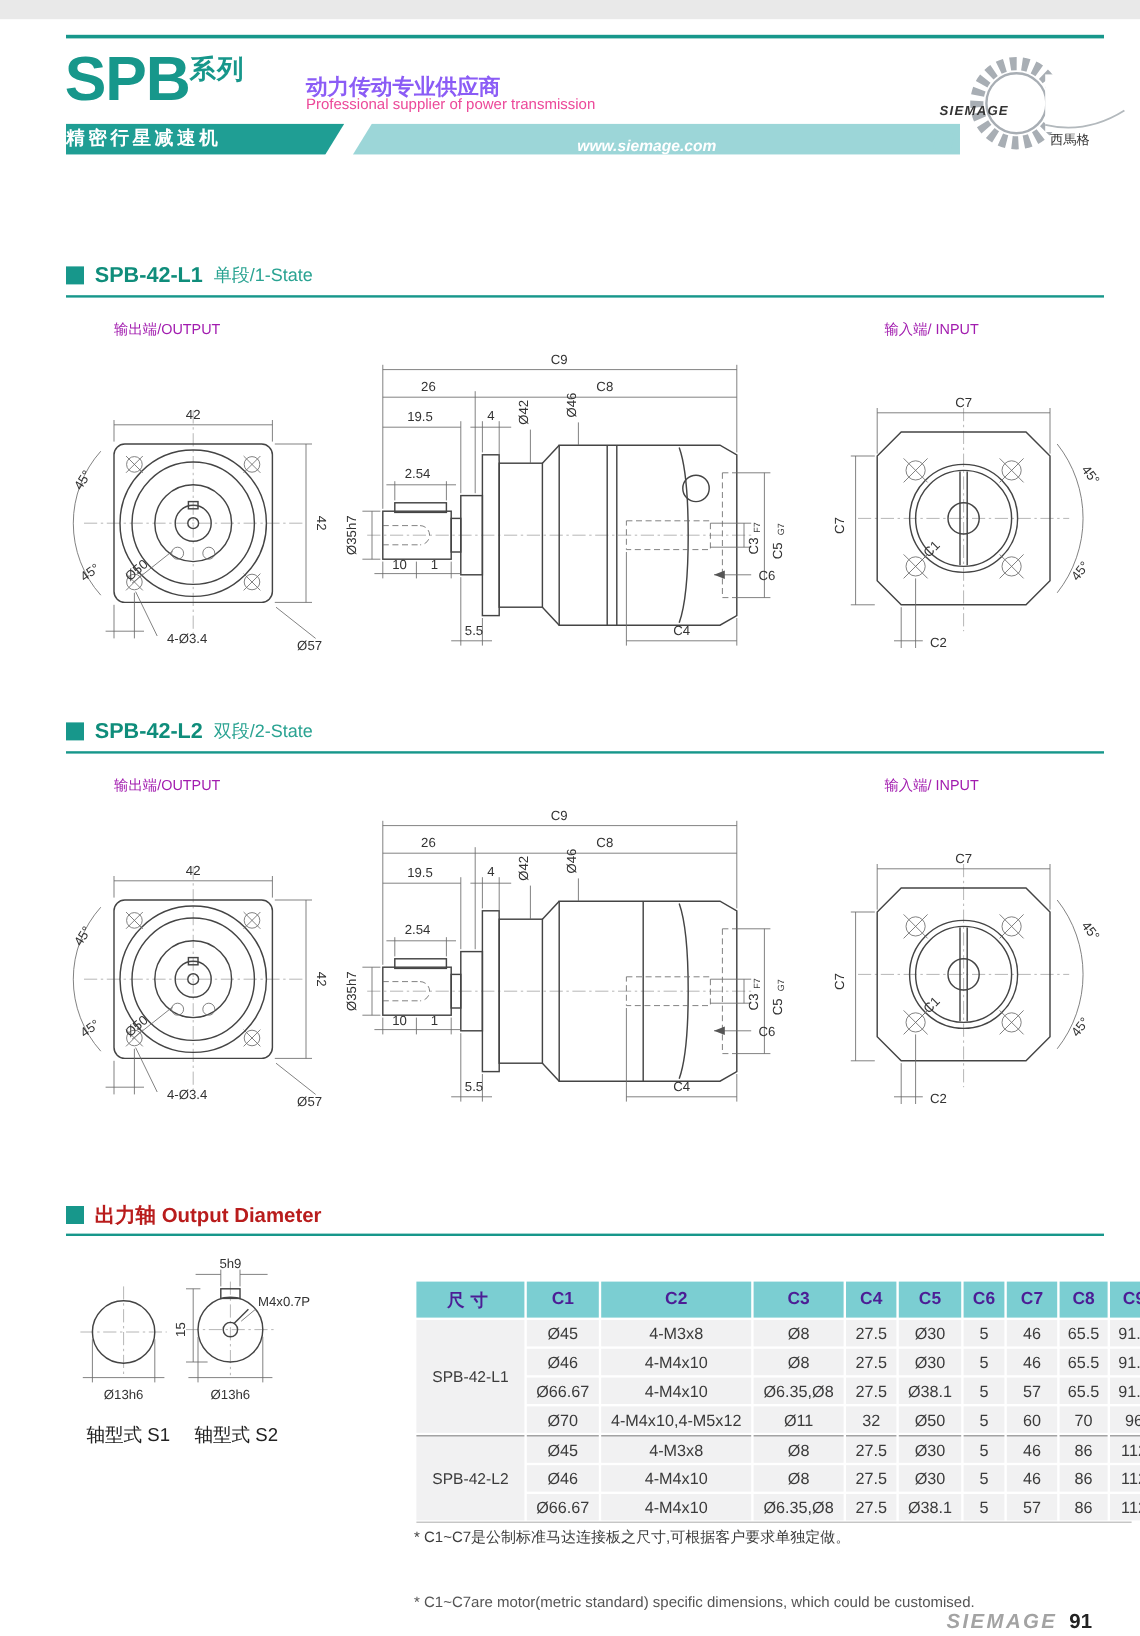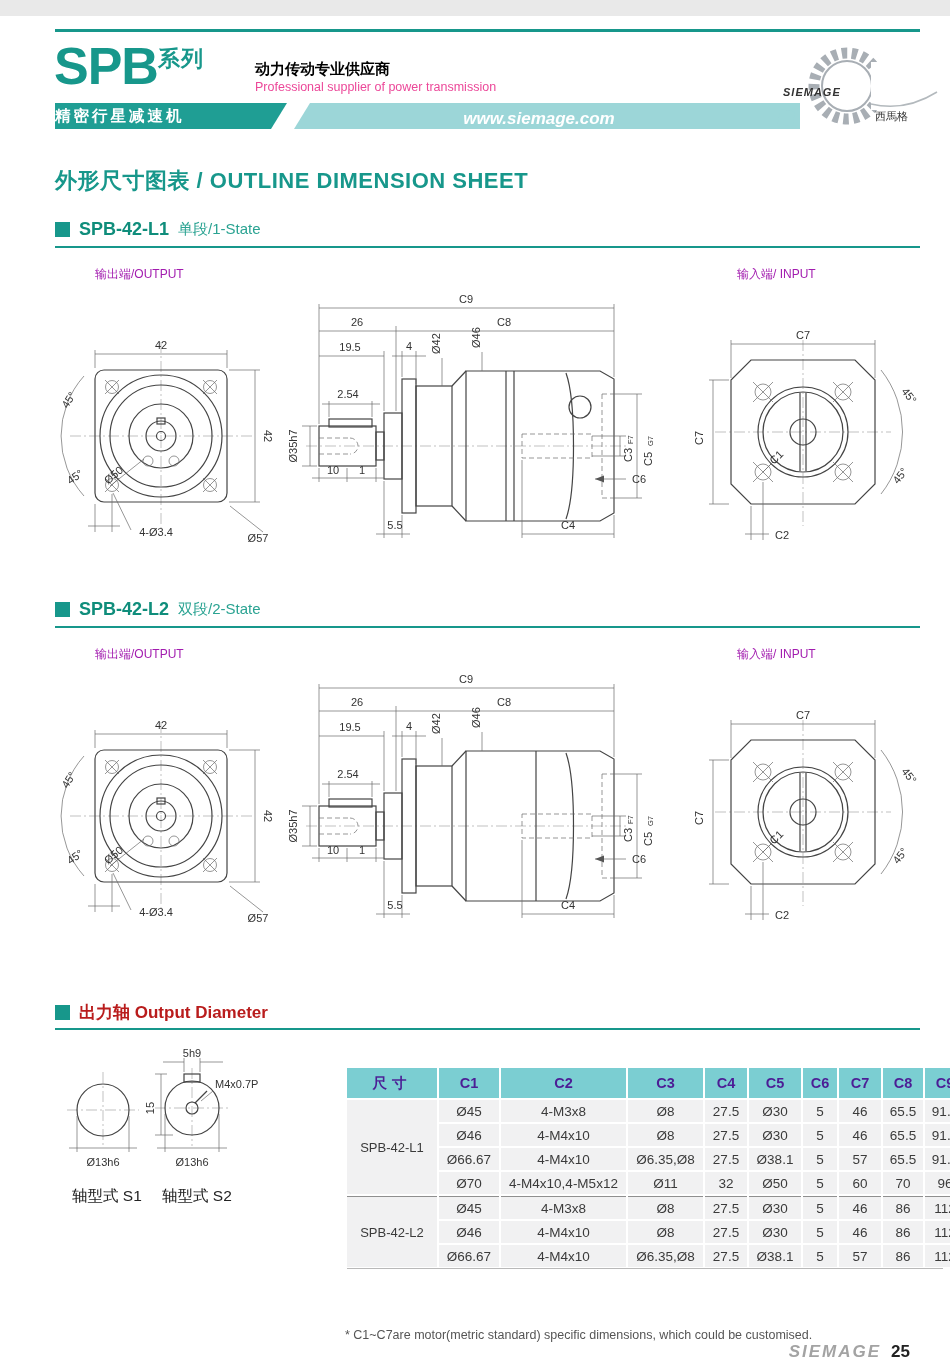--- a/index.html
+++ b/index.html
@@ -4,32 +4,32 @@
 <style>
   html,body{margin:0;padding:0;background:#e9e9e9;}
   .page{position:relative;width:950px;height:1363px;margin:16px auto;background:#ffffff;
         font-family:"Liberation Sans",sans-serif;overflow:hidden;color:#333;}
   .abs{position:absolute;}
 
   
   .topline{left:55px;top:13px;width:865px;height:3px;background:#17978b;}
   .spb{left:54px;top:24px;font-size:52px;font-weight:bold;color:#17978b;letter-spacing:-1px;line-height:1;}
   .spb-suffix{font-size:22px;vertical-align:18px;letter-spacing:1px;}
-  .tagline-cn{left:255px;top:44px;font-size:15px;font-weight:bold;color:#000000;}
+  .tagline-cn{left:255px;top:44px;font-size:18px;font-weight:bold;color:#8b5cf6;}
   .tagline-en{left:255px;top:64px;font-size:12.5px;color:#ec4899;}
   .banner-dark{left:55px;top:87px;width:232px;height:26px;background:#1f9e94;
       clip-path:polygon(0 0,100% 0,calc(100% - 16px) 100%,0 100%);
       color:#fff;font-size:15.5px;font-weight:bold;line-height:26px;
       box-sizing:border-box;letter-spacing:3px;}
   .banner-light{left:294px;top:87px;width:506px;height:26px;background:#9cd6d8;
       clip-path:polygon(16px 0,100% 0,100% 100%,0 100%);
       display:flex;justify-content:flex-end;align-items:center;gap:30px;
       padding-right:16px;box-sizing:border-box;color:#fff;flex-direction:column;}
   .banner-slogan{font-size:13px;font-weight:bold;letter-spacing:2px;}
-  .banner-url{font-size:17px;font-weight:bold;font-style:italic;}
+  .banner-url{font-size:13px;font-weight:bold;font-style:italic;}
 
   
   .page-title{left:55px;top:150px;font-size:22px;font-weight:bold;color:#17978b;letter-spacing:.5px;}
   .sec{left:55px;display:flex;align-items:center;gap:9px;}
   .sec .sq{width:15px;height:15px;background:#17978b;}
   .sec .model{font-size:18px;font-weight:bold;color:#0f8d7b;}
   .sec .stage{font-size:15px;color:#2aa392;}
   .sec .single{font-size:17px;font-weight:600;color:#b91c1c;}
   .rule{left:55px;width:865px;height:2px;background:#17978b;}
   .viewlabel{font-size:12px;color:#a21caf;}
@@ -82,21 +82,20 @@
       <circle cx="72" cy="50" r="33" fill="none" stroke="#a8aeb4" stroke-width="11" stroke-dasharray="5.5 4.5"></circle>
       <circle cx="72" cy="50" r="25" fill="none" stroke="#a8aeb4" stroke-width="2"></circle>
       <rect x="96" y="26" width="32" height="48" fill="#ffffff" stroke="none"></rect>
       <rect x="4" y="74" width="15" height="15" fill="#9cd6d8" stroke="none" transform="rotate(10 11 81)"></rect>
       <path d="M96,68 Q130,76 162,56" stroke="#b3b9bd" stroke-width="1.5" fill="none"></path>
     </g>
     <text x="8" y="60" font-style="italic" font-weight="bold" font-size="28" fill="#17978b" letter-spacing="1">SIEMAGE</text>
     <text x="100" y="84" font-size="17" fill="#17978b">西馬格</text>
   </svg>
 
-  <div class="abs page-title">外形尺寸图表 / OUTLINE DIMENSION SHEET</div>
 
   <div class="abs sec" style="top:203px">
     <span class="sq"></span>
     <span class="model">SPB-42-L1</span>
     <span class="stage">单段/1-State</span>
   </div>
   <div class="abs rule" style="top:230px"></div>
   <div class="abs viewlabel" style="left:95px;top:250px">输出端/OUTPUT</div>
   <div class="abs viewlabel" style="left:737px;top:250px">输入端/ INPUT</div>
 
@@ -629,20 +628,21 @@
         <td>Ø38.1</td>
         <td>5</td>
         <td>57</td>
         <td>86</td>
         <td>112</td>
       </tr>
     </tbody>
   </table>
   <div class="abs table-bottomline"></div>
 
+  <div class="abs note" style="top:1257px">* C1~C7是公制标准马达连接板之尺寸,可根据客户要求单独定做。</div>
   <div class="abs note en" style="top:1312px">* C1~C7are motor(metric standard)  specific dimensions, which could be customised.</div>
 
   <div class="abs footer">
     <span class="brand">SIEMAGE</span>
-    <span class="pageno">25</span>
+    <span class="pageno">91</span>
   </div>
 
 </div>
 
 </body></html>

